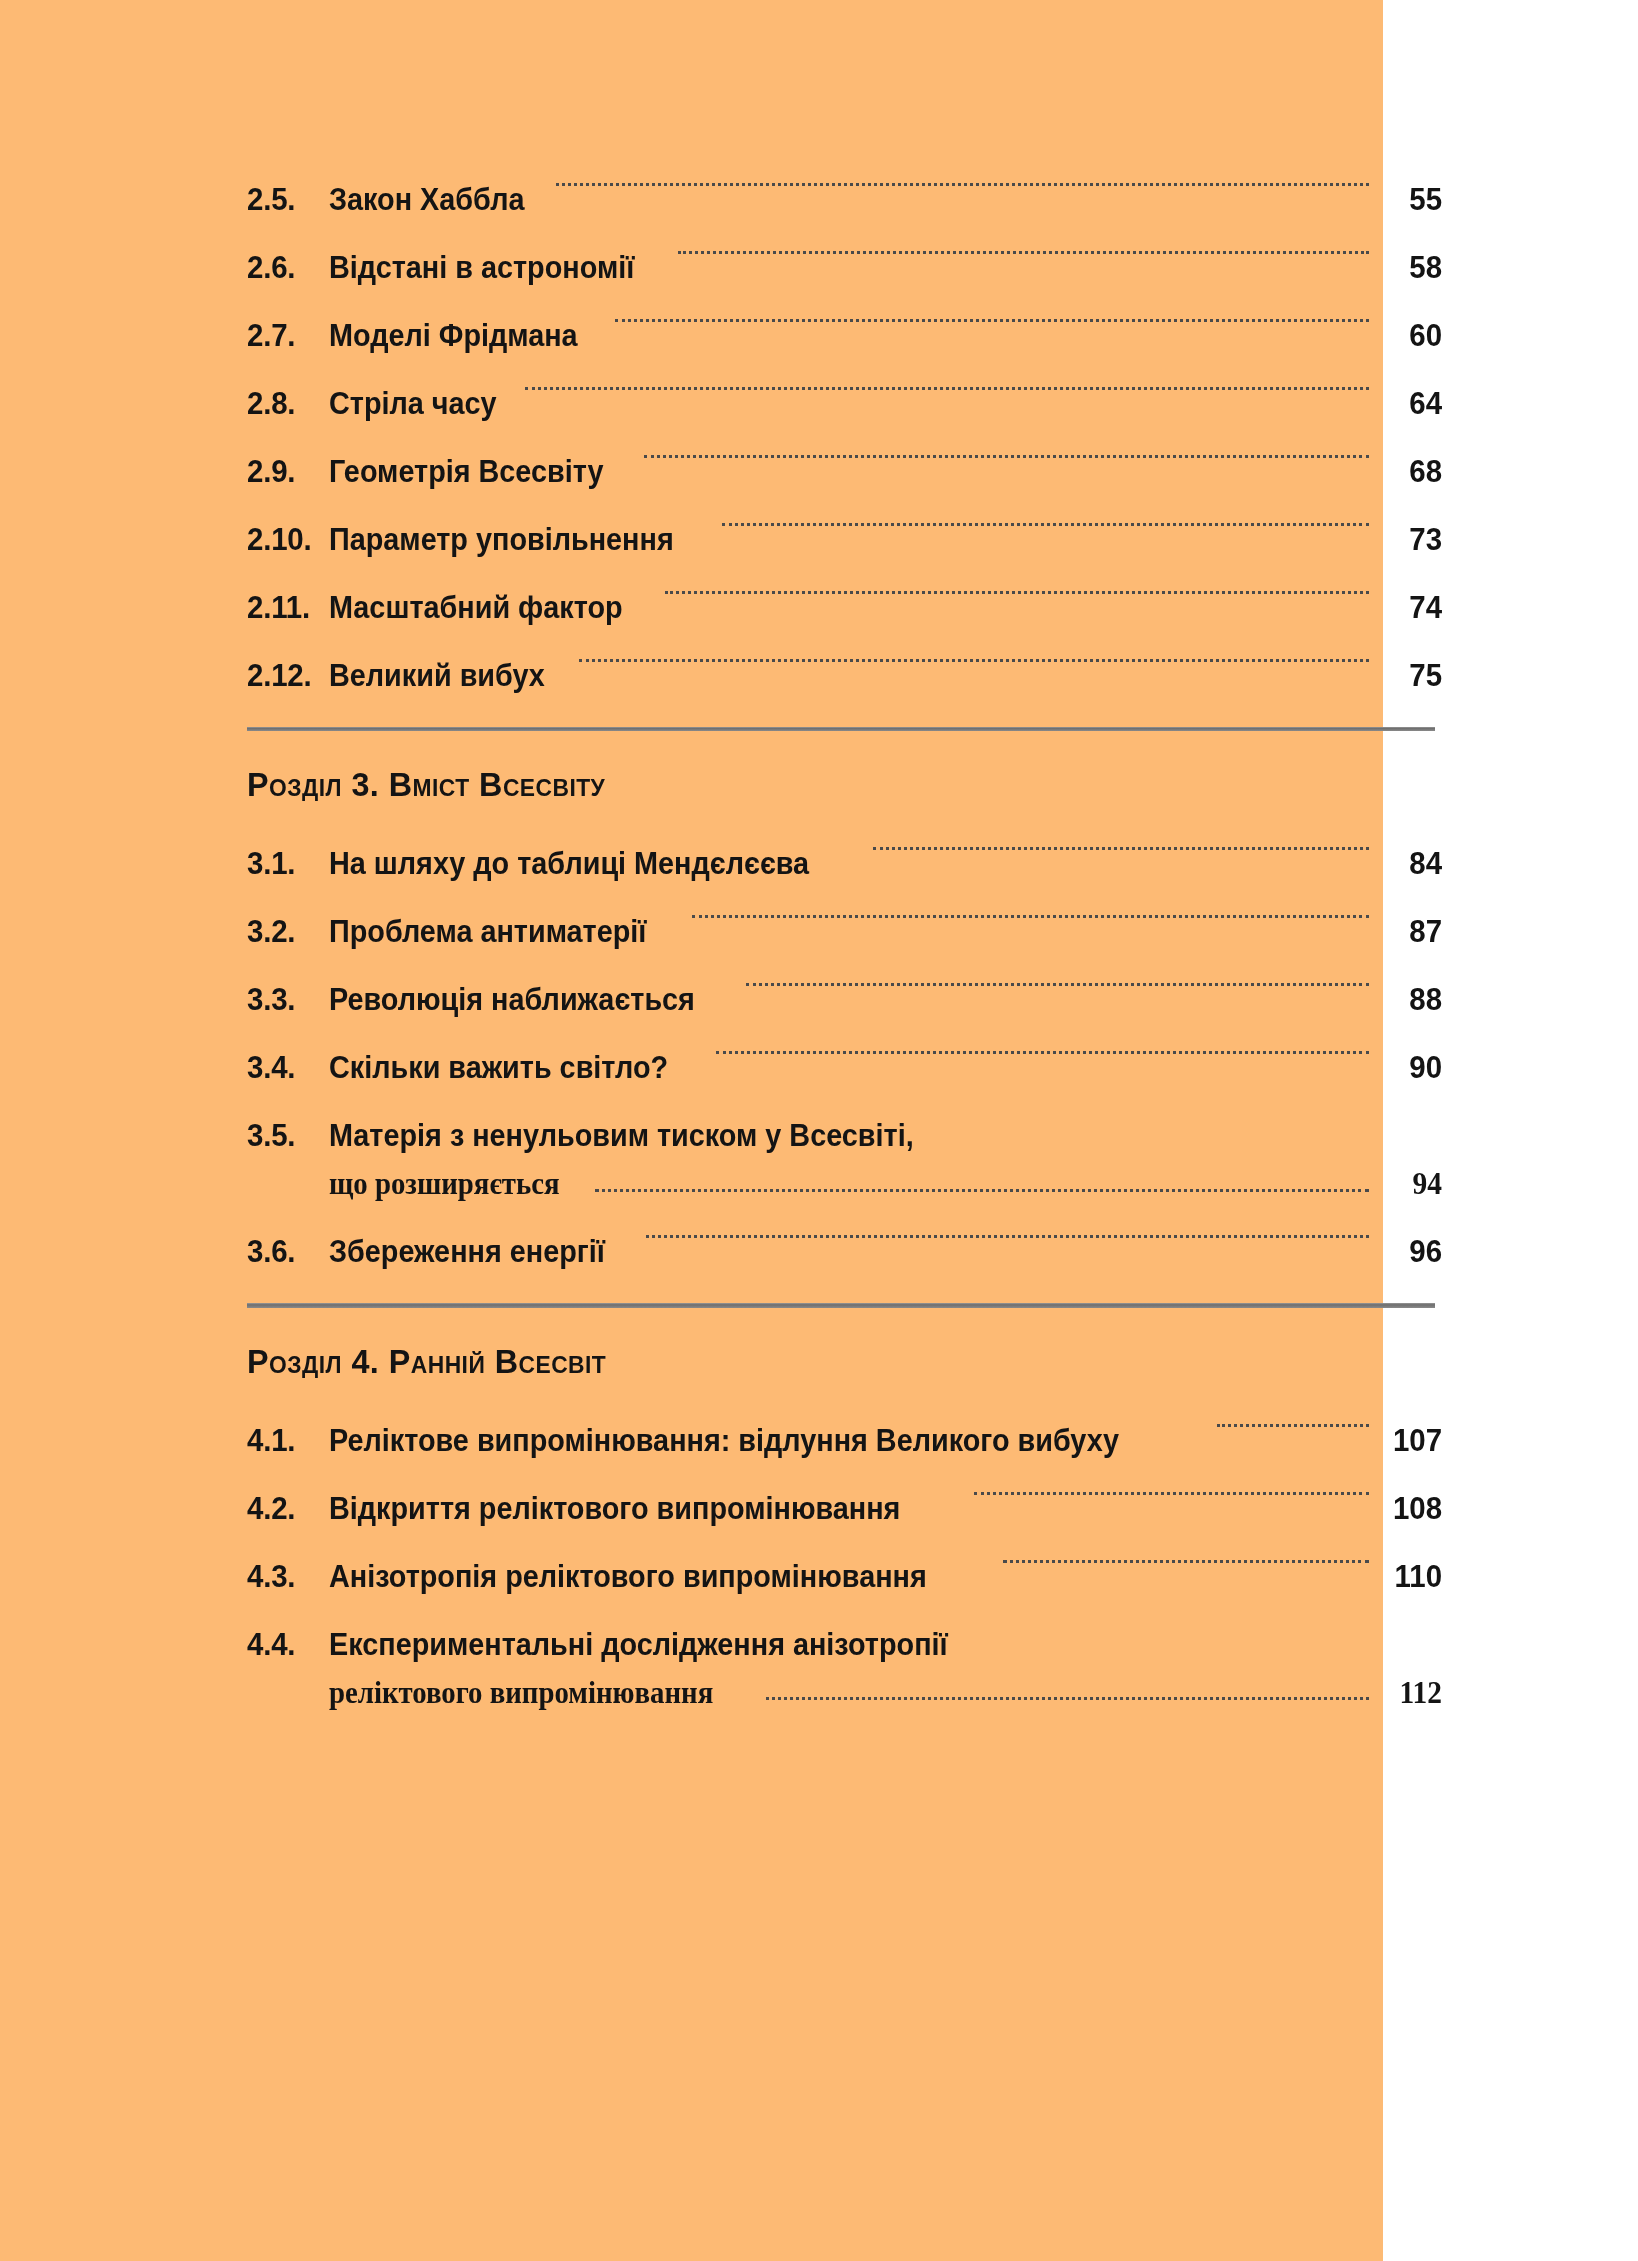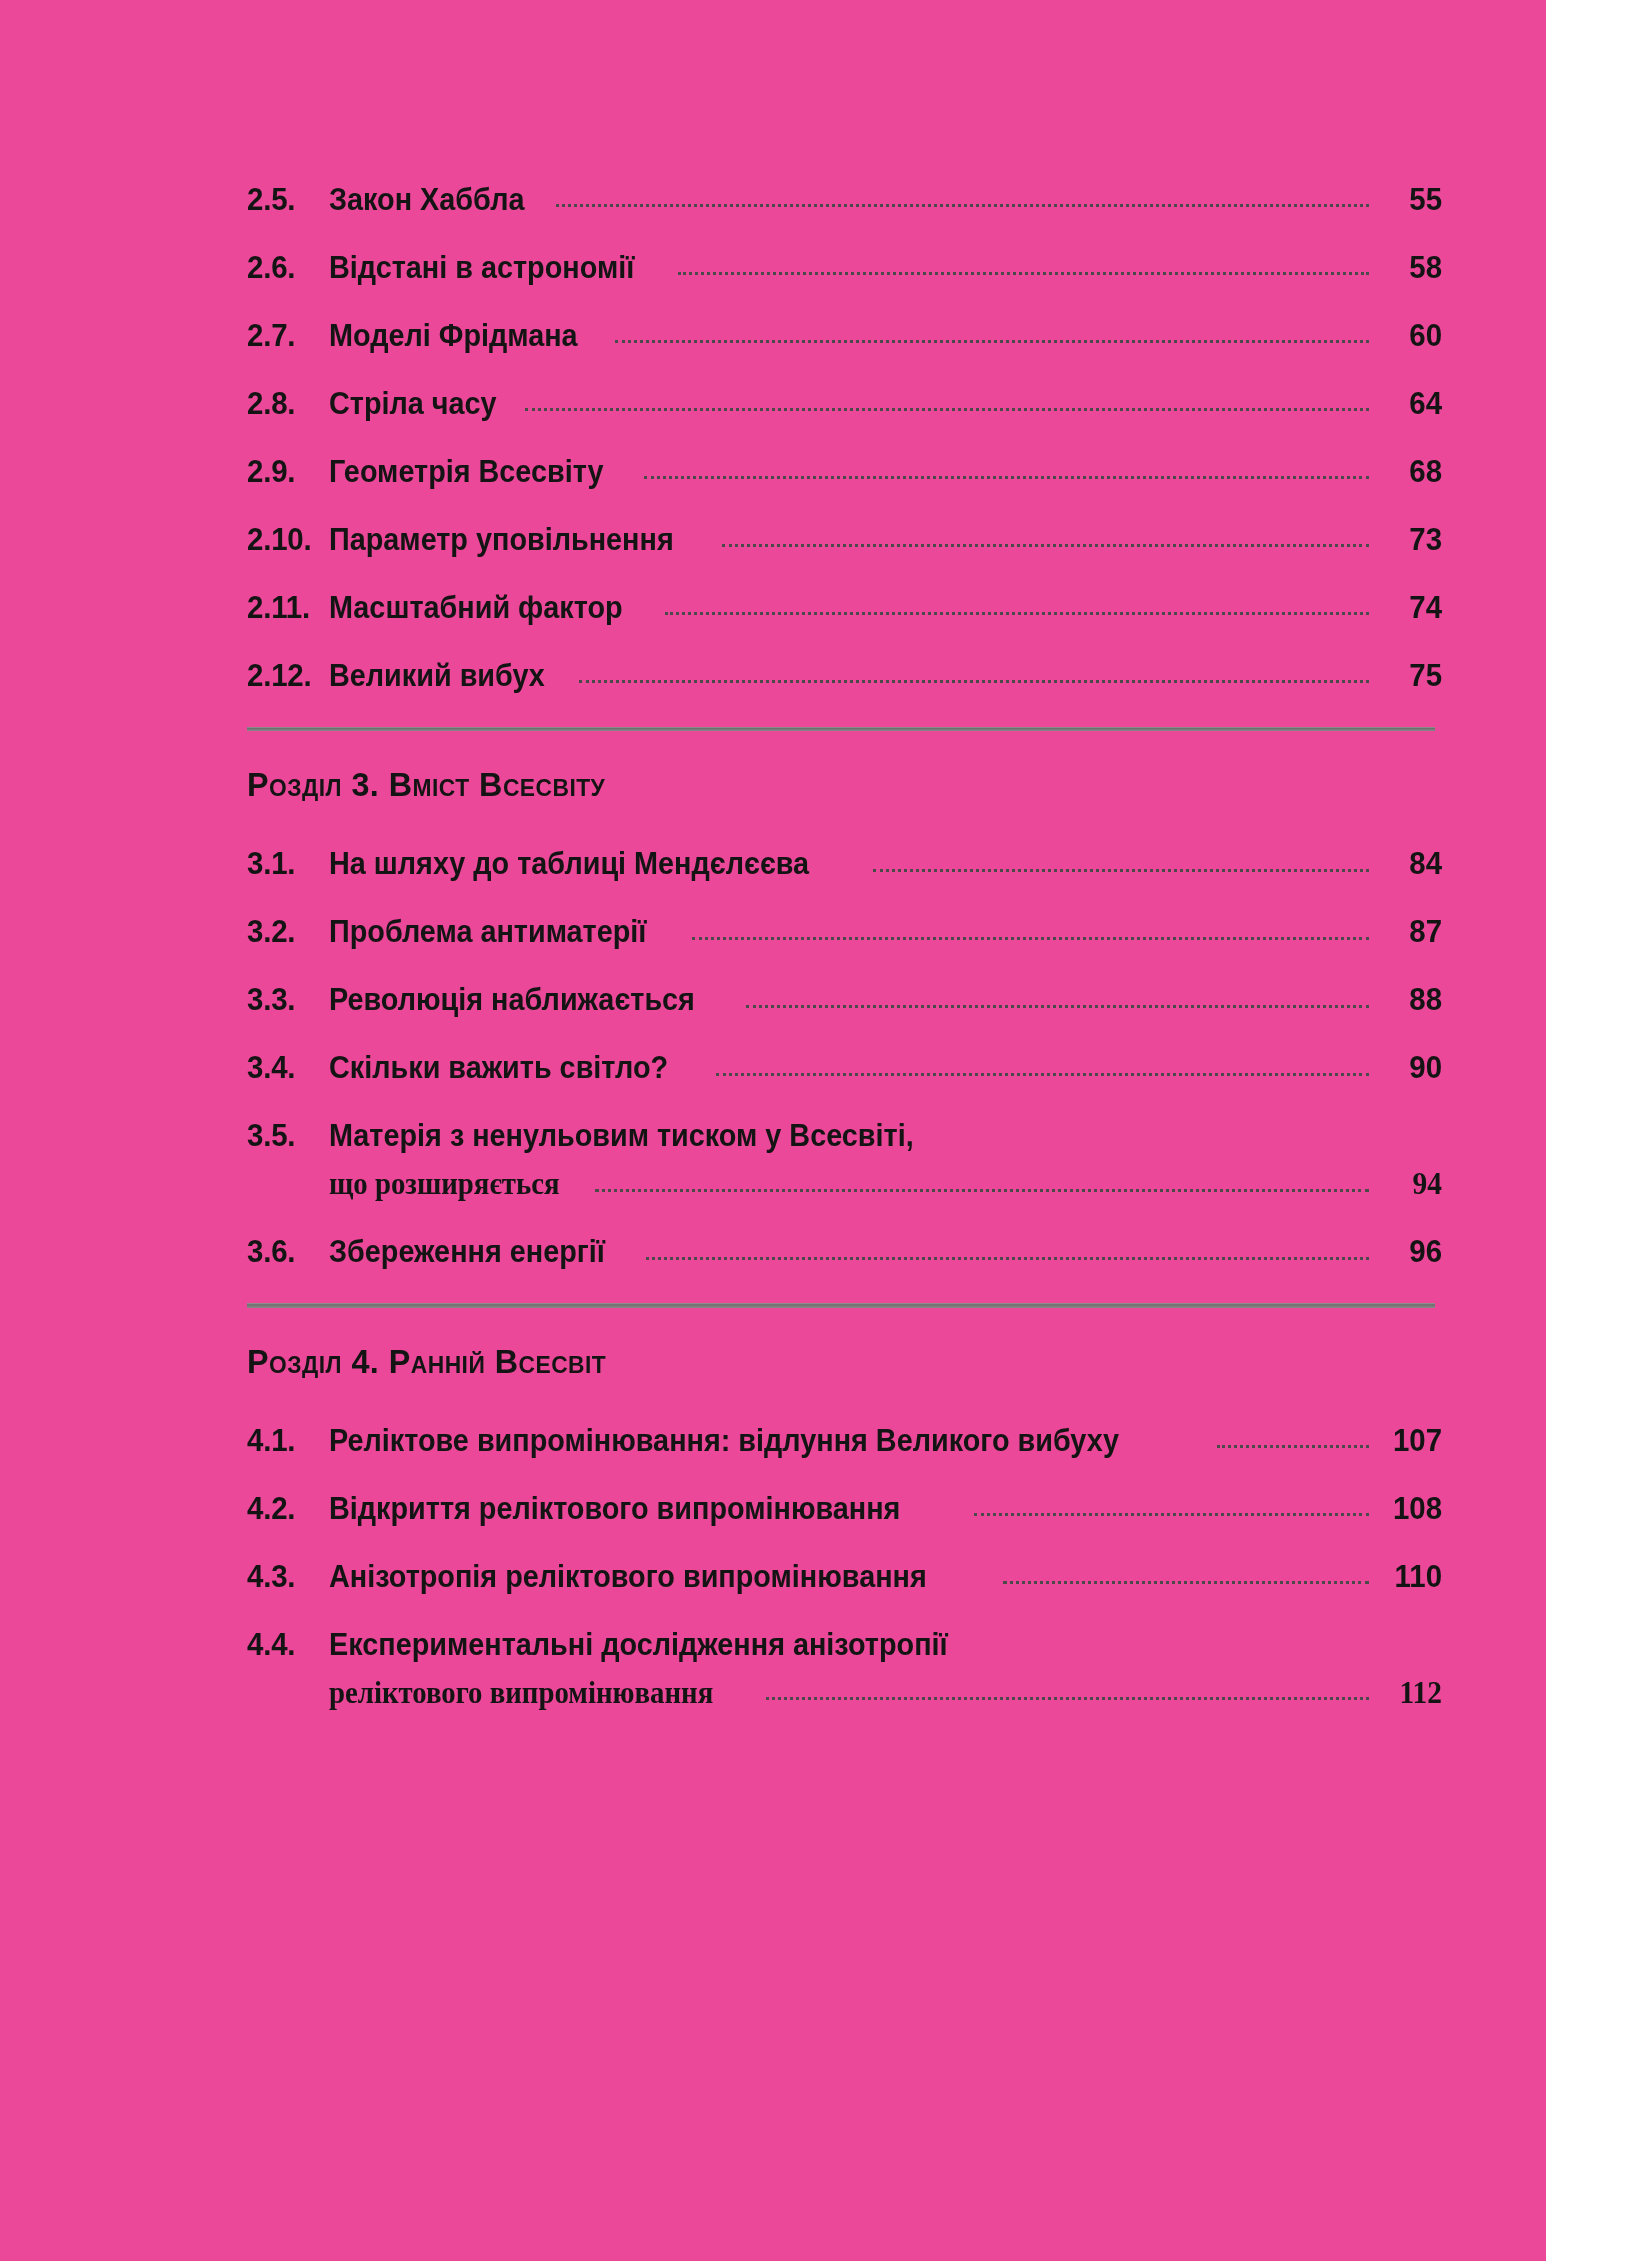--- a/index.html
+++ b/index.html
@@ -13,23 +13,23 @@
     height: 2261px;
     font-family: "Liberation Sans", "DejaVu Sans", sans-serif;
     color: #111111;
     position: relative;
     overflow: hidden;
   }
 
   .page {
     position: absolute;
     left: 0; top: 0;
-    width: 1546px;
+    width: 1383px;
     height: 2261px;
-    background: #ec4899;
+    background: #fdba74;
   }
 
   
   .toc {
     position: absolute;
     left: 247px;
     top: 183px;
     width: 1195px;
   }
 
@@ -50,21 +50,21 @@
     line-height: 1.0;
     color: #141414;
     white-space: nowrap;
     transform: scaleX(0.92);
     transform-origin: left bottom;
   }
 
   .title-wrap {
     flex: 1 1 auto;
     display: flex;
-    align-items: flex-end;
+    align-items: flex-start;
     min-width: 0;
   }
 
   .title {
     font-size: 32px;
     font-weight: 700;
     line-height: 1.0;
     color: #141414;
     white-space: nowrap;
     transform: scaleX(0.90);

